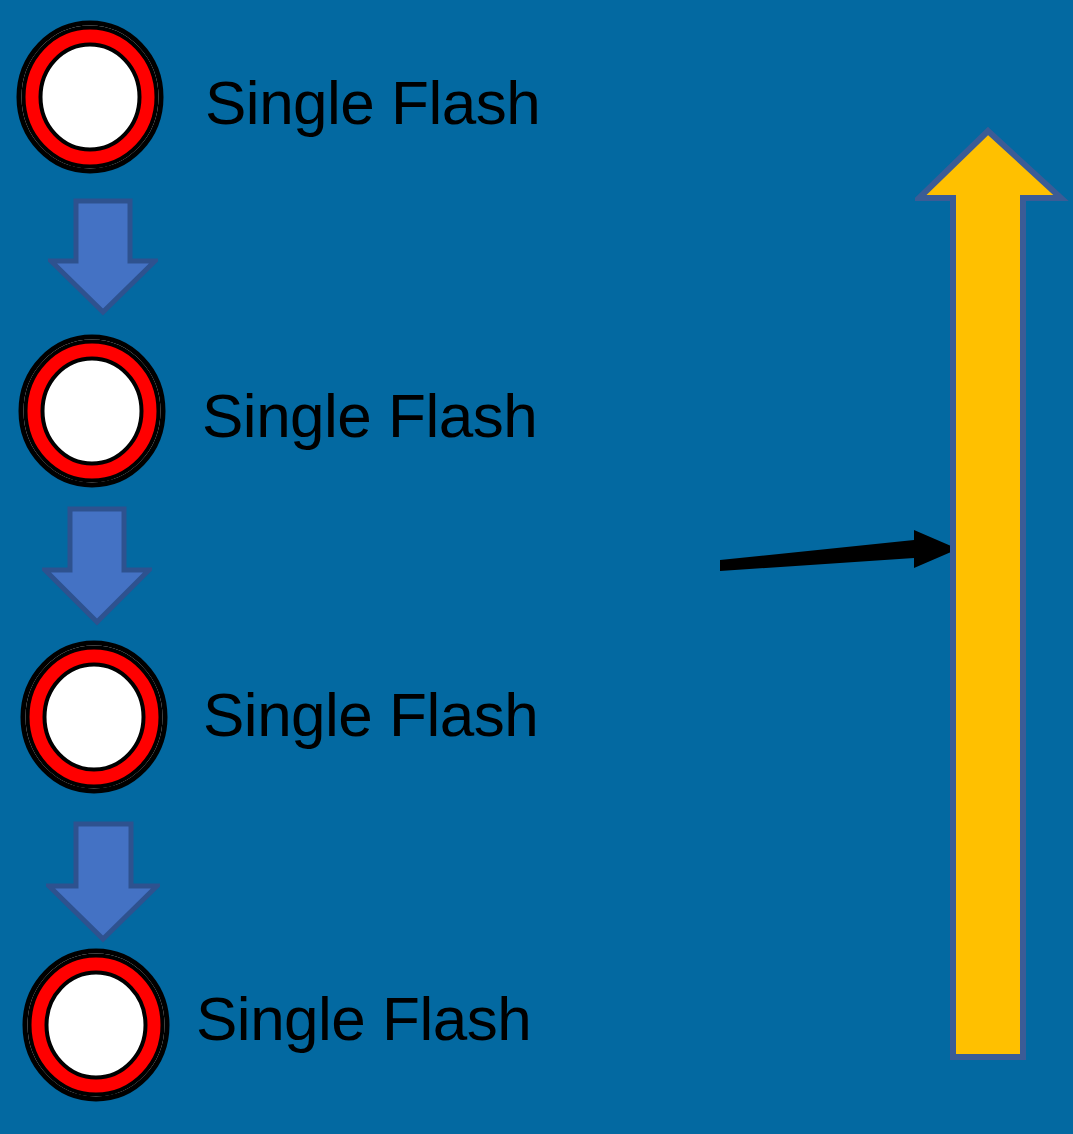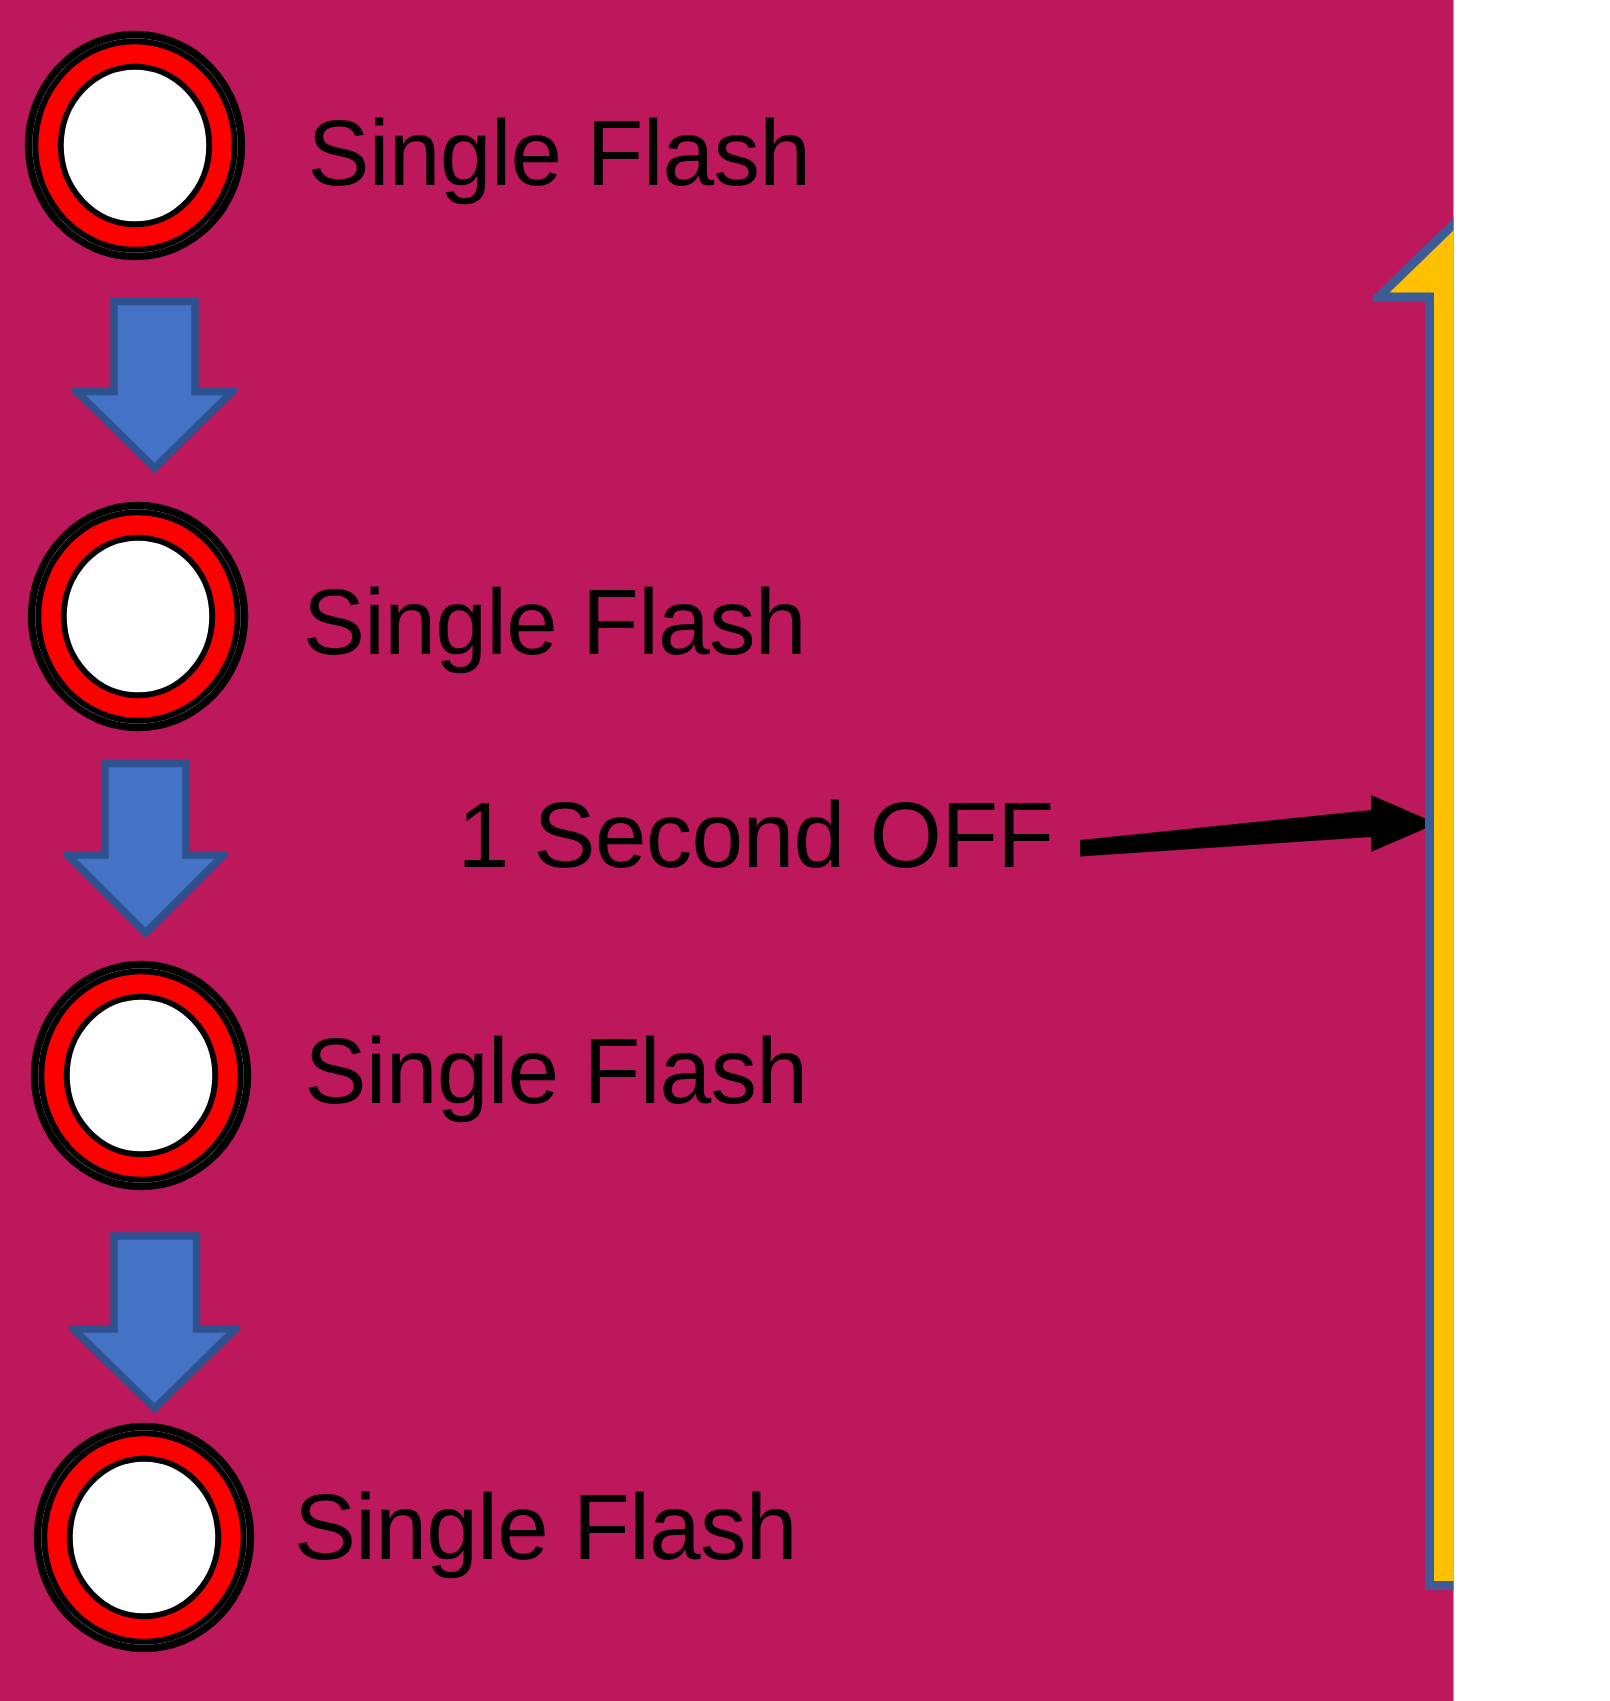--- a/index.html
+++ b/index.html
@@ -6,23 +6,23 @@
   html, body {
     margin: 0;
     padding: 0;
     background: #ffffff;
   }
   body {
     font-family: "Liberation Sans", sans-serif;
   }
   #canvas {
     position: relative;
-    width: 969px;
+    width: 1073px;
     height: 1134px;
-    background: #be185d;
+    background: #0369a1;
     overflow: hidden;
   }
   .flash-label {
     position: absolute;
     color: #000000;
     font-family: "Liberation Sans", sans-serif;
     font-size: 62px;
     font-weight: 400;
     line-height: 1;
     white-space: nowrap;
@@ -81,21 +81,20 @@
     </svg>
   </div>
   <div class="flash-label" style="left:202px; top:385px;">Single Flash</div>
 
   <div class="blue-arrow" style="left:42px; top:506px; width:110px; height:120px;">
     <svg width="110" height="120" viewBox="0 0 110 120">
       <polygon points="28,3 82,3 82,64 107,64 55,116 3,64 28,64" fill="#4472C4" stroke="#2E528F" stroke-width="5" stroke-linejoin="miter"></polygon>
     </svg>
   </div>
 
-  <div class="off-label" style="left:305px; top:527px;">1 Second OFF</div>
 
   <svg class="pointer-arrow" style="left:716px; top:526px; width:246px; height:54px;" width="246" height="54" viewBox="0 0 246 54">
     <g>
       <polygon points="4,34 198,14 198,4 242,23 198,42 198,32 4,45" fill="#000000"></polygon>
     </g>
   </svg>
 
   <div class="lamp" style="left:18px; top:638px; width:152px; height:158px;">
     <svg width="152" height="158" viewBox="0 0 152 158">
       <ellipse cx="76" cy="79" rx="71" ry="74" fill="#FFFFFF" stroke="#000000" stroke-width="5"></ellipse>

